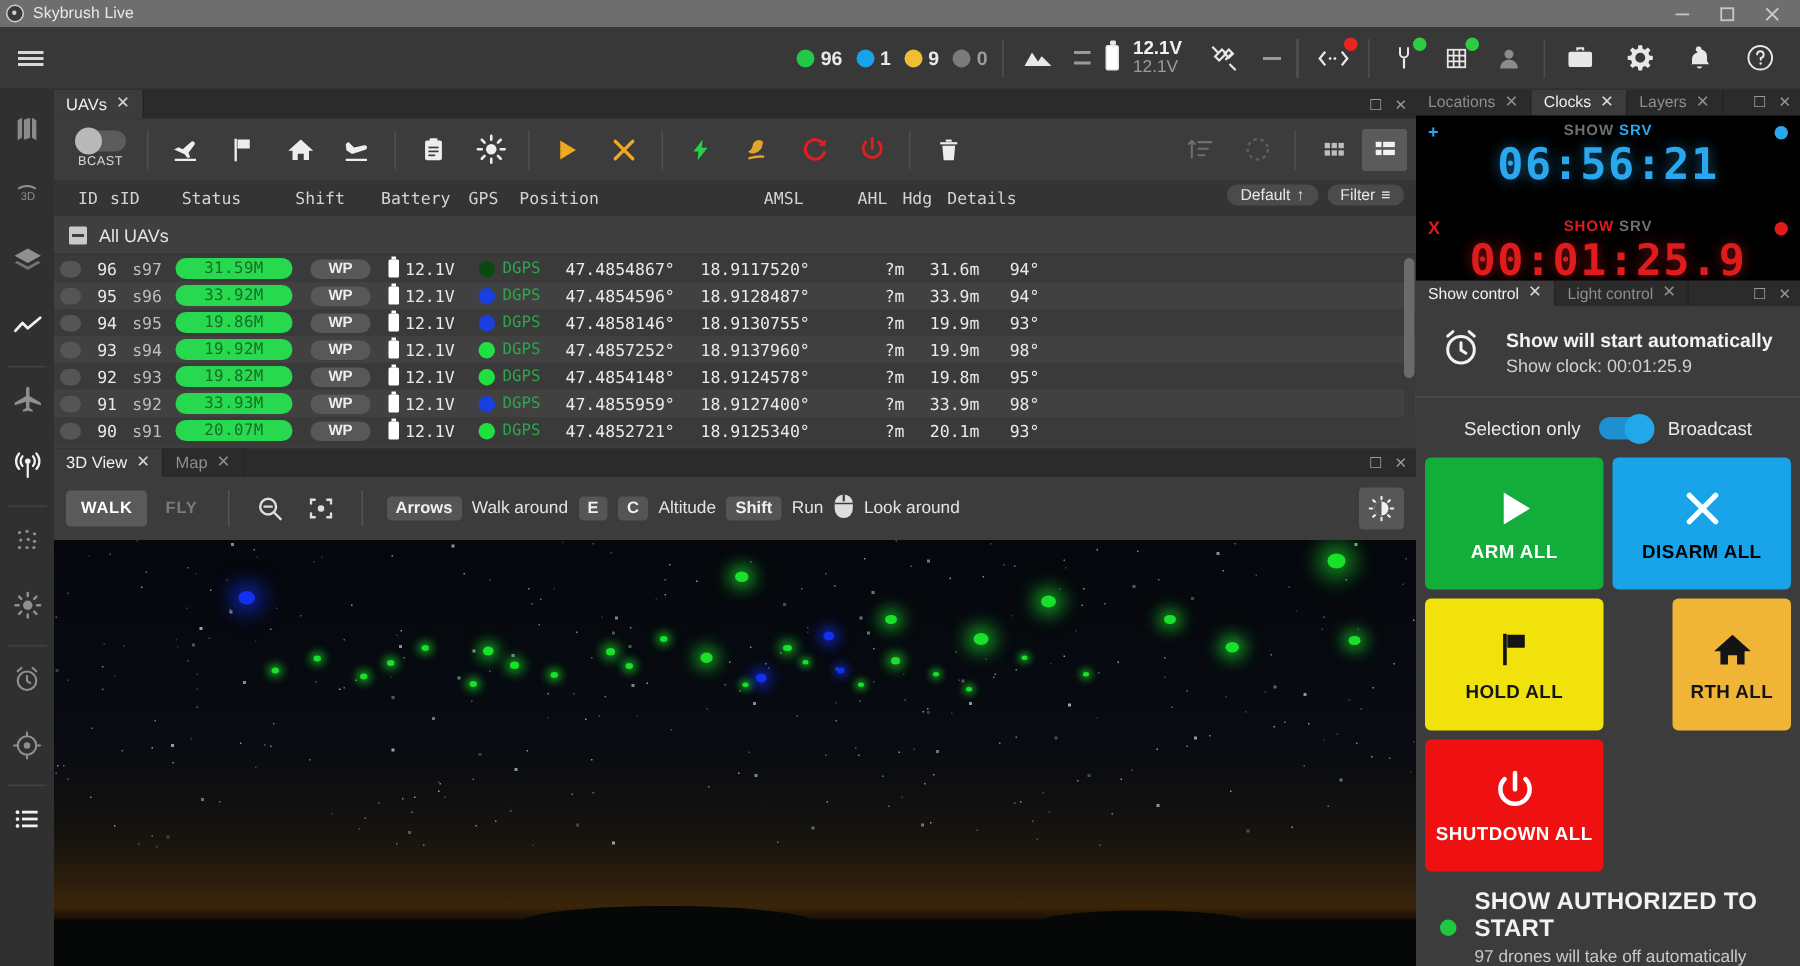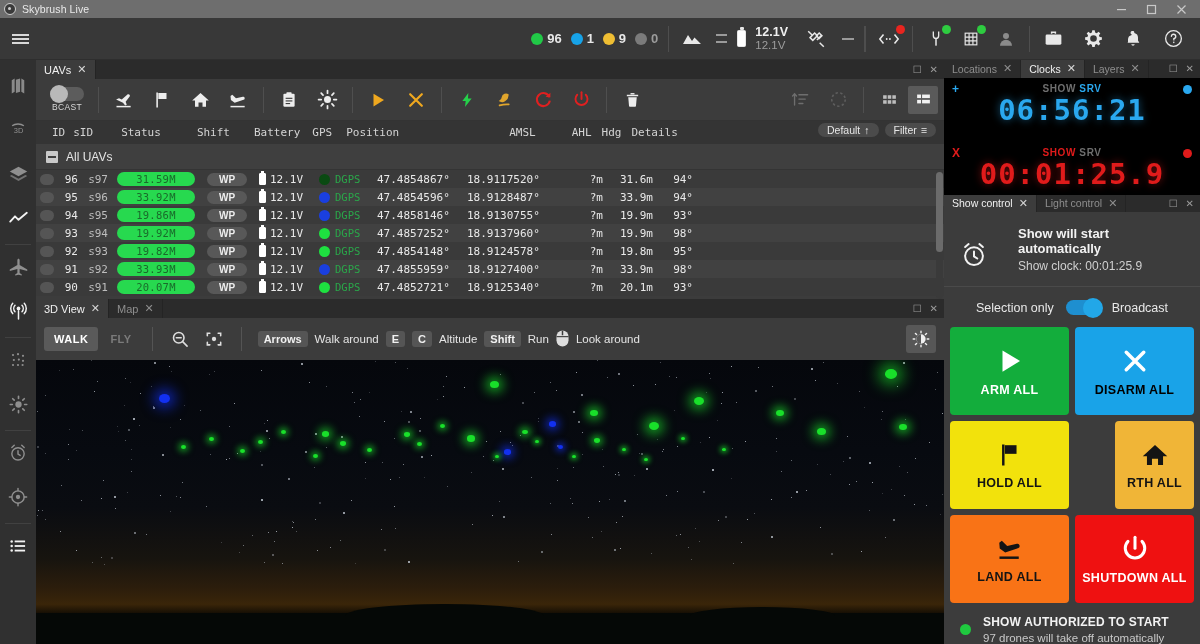--- a/index.html
+++ b/index.html
@@ -236,35 +236,35 @@
   .clk.top { top: 0; }
   .clk.bot { top: 64px; }
   .clk-lbls { text-align: center; font-size: 10px; font-weight: bold; letter-spacing: .6px; padding-top: 5px; }
   .seven {
     font-family: "DejaVu Sans Mono", monospace; font-size: 29px; font-weight: bold;
     text-align: center; letter-spacing: 1px; margin-top: -1px;
   }
   .clk .side-dot { position: absolute; right: 8px; top: 7px; width: 9px; height: 9px; border-radius: 50%; }
   .clk .side-mark { position: absolute; left: 8px; top: 4px; font-size: 12px; font-weight: bold; }
 
-  .sc-head { display: flex; align-items: flex-end; gap: 30px; padding: 14px 12px 13px 16px; border-bottom: 1px solid #4a4a4a;}
+  .sc-head { display: flex; align-items: center; gap: 16px; padding: 14px 12px 13px 16px; border-bottom: 1px solid #4a4a4a;}
   .sc-head .txt .t1 { font-size: 13px; font-weight: bold; color: #f2f2f2; }
   .sc-head .txt .t2 { font-size: 12px; color: #d0d0d0; margin-top: 3px;}
   .bcast-row { display: flex; align-items: center; justify-content: center; gap: 12px; padding: 13px 0 12px; font-size: 12.5px; }
   .bigswitch { width: 34px; height: 15px; border-radius: 8px; background: #1e8fd0; position: relative; }
   .bigswitch .k { position: absolute; right: -3px; top: -2.5px; width: 20px; height: 20px; border-radius: 50%; background: #22a7e8; }
 
   .btn-grid { display: grid; grid-template-columns: 1fr 1fr; gap: 6px; padding: 0 6px; }
   .abtn {
     height: 88px; border-radius: 4px; display: flex; flex-direction: column; align-items: center;
     justify-content: center; gap: 7px; font-size: 12.5px; font-weight: bold; letter-spacing: .3px;
   }
   .status-foot { display: flex; align-items: center; gap: 12px; padding: 12px 0 0 16px; }
   .status-foot .sdot { width: 11px; height: 11px; border-radius: 50%; background: #1fc93f; flex: 0 0 11px; }
-  .status-foot .s1 { font-size: 12px; font-weight: bold; color: #f2f2f2; letter-spacing: .2px; text-align: right;}
+  .status-foot .s1 { font-size: 16px; font-weight: bold; color: #f2f2f2; letter-spacing: .2px;}
   .status-foot .s2 { font-size: 11.5px; color: #c9c9c9; margin-top: 3px; }
 </style>
 </head>
 <body>
 
 <div class="app">
 
   <div class="titlebar">
     <div class="logo"></div>
     <div class="t-title">Skybrush Live</div>
@@ -1321,27 +1321,20 @@
                 <path d="M7.6 3.6 h10 v7.4 h-10 Z"></path>
               </svg></span>
             <span>HOLD ALL</span>
           </div>
           <div class="abtn" style="background: rgb(240, 181, 55); color: rgb(20, 20, 20); margin-left: 40px;">
             <span style="color: rgb(20, 20, 20); line-height: 0;"><svg width="30" height="28" viewBox="0 0 24 24" fill="currentColor">
                 <path d="M12 3.5 L22.5 13 h-3.6 v7.5 h-4.3 v-5.2 h-5.2 v5.2 H5.1 V13 H1.5 Z"></path>
               </svg></span>
             <span>RTH ALL</span>
           </div>
-          <div class="abtn" style="background: rgb(249, 115, 22); color: rgb(20, 20, 20);">
-            <span style="color: rgb(20, 20, 20); line-height: 0;"><svg width="32" height="28" viewBox="0 0 24 24" fill="currentColor">
-                <path d="M2.8 6.6 L5 5 L9.6 9.5 L17.9 7.6 a1.9 1.9 0 0 1 .9 3.7 L7.9 14.9 L3.2 11.6 Z"></path>
-                <rect x="3" y="18.4" width="16.5" height="2.1"></rect>
-              </svg></span>
-            <span>LAND ALL</span>
-          </div>
           <div class="abtn" style="background: rgb(239, 17, 17); color: rgb(255, 255, 255);">
             <span style="color: rgb(255, 255, 255); line-height: 0;"><svg width="30" height="30" viewBox="0 0 24 24" fill="none" stroke="currentColor" stroke-width="2.4" stroke-linecap="round">
                 <path d="M12 2.6 v8.8"></path>
                 <path d="M6.4 5.9 a7.8 7.8 0 1 0 11.2 0"></path>
               </svg></span>
             <span>SHUTDOWN ALL</span>
           </div>
         </div>
 
       <div class="status-foot">

